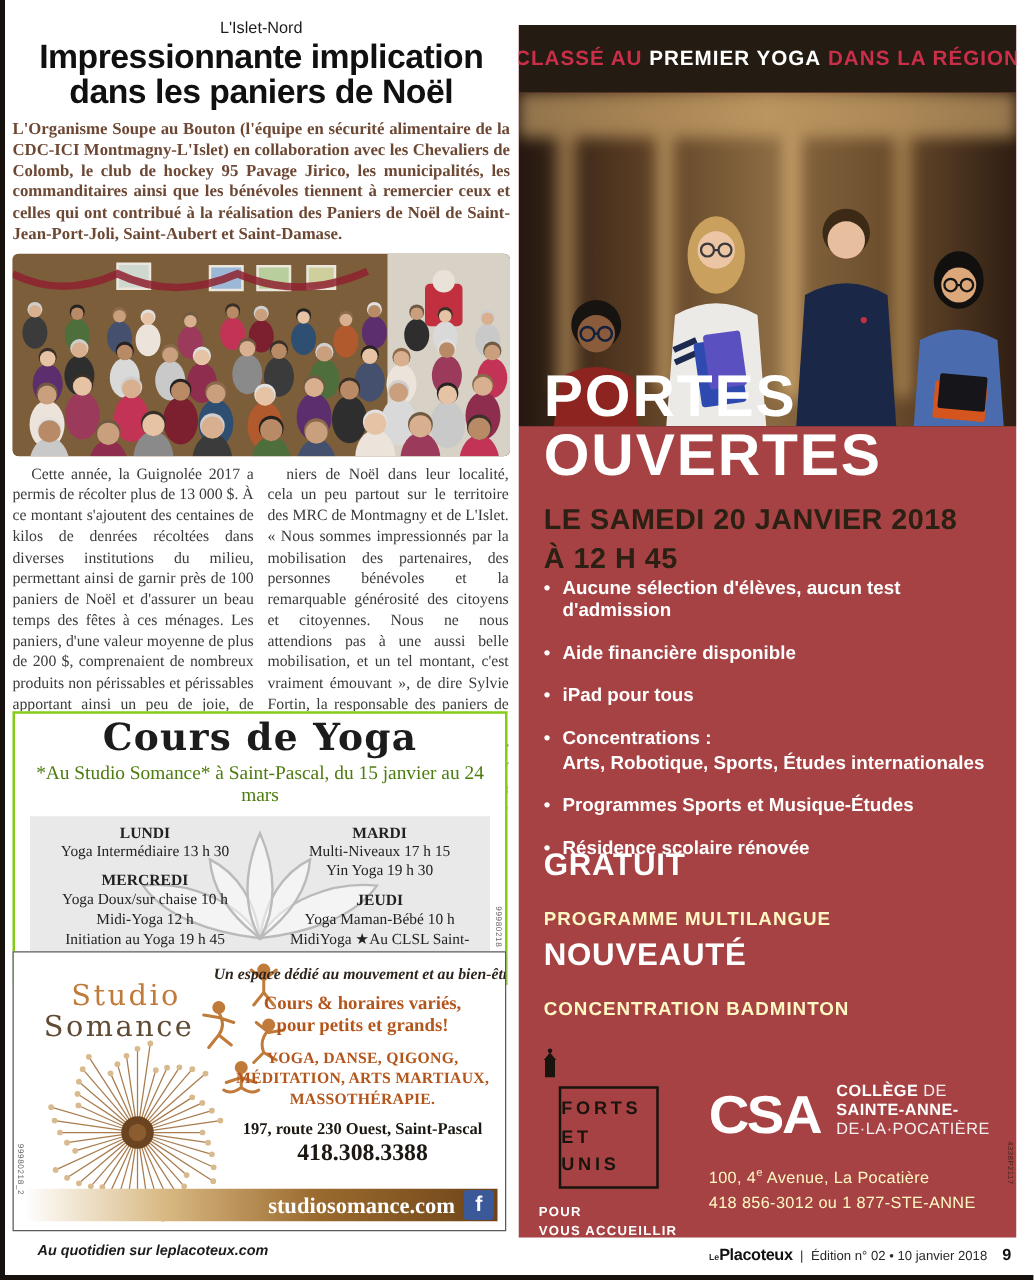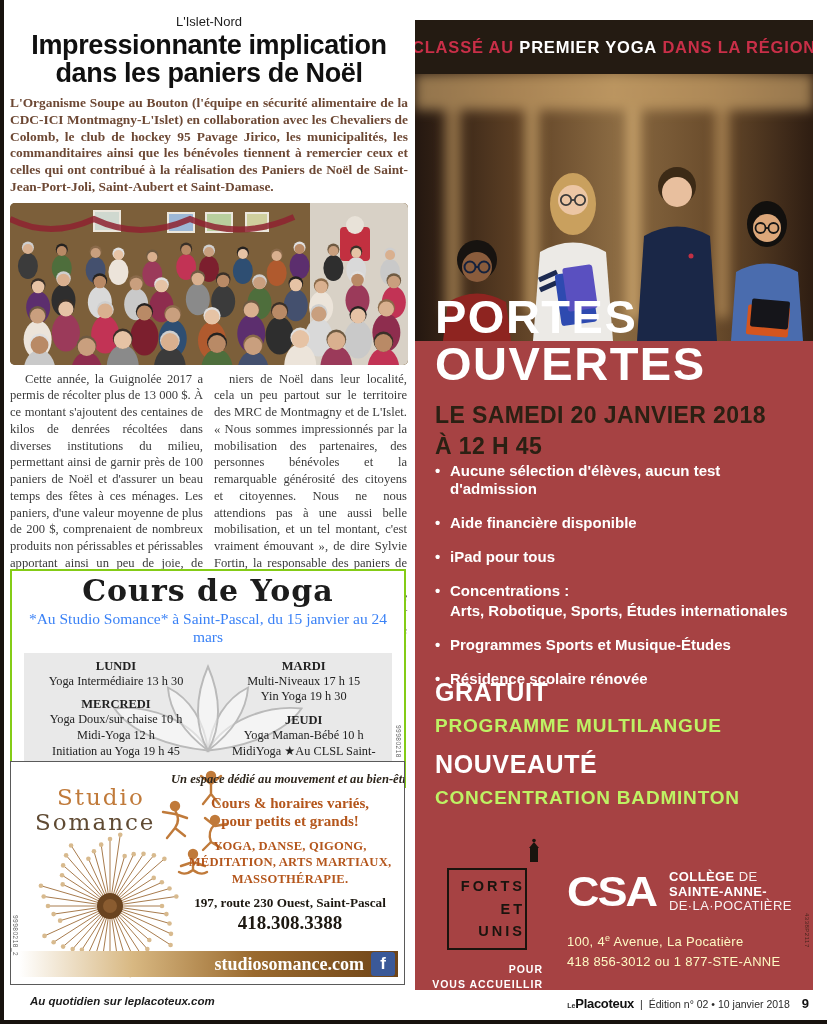--- a/index.html
+++ b/index.html
@@ -21,21 +21,21 @@
   .bcol{width:193px;}
   .bcol p{margin:0;text-indent:15px;}
   .bcol p + p{margin-top:1px;}
   .caption{font-style:italic;font-weight:bold;margin-top:12px;text-indent:0 !important;color:#343434;}
 
   
   .yoga-box{position:absolute;left:10px;top:537px;width:392px;height:215px;
             border:2px solid #84cc16;background:#fff;margin-top:32px;}
   .yoga-title{text-align:center;font-family:"DejaVu Serif",serif;font-weight:bold;
               font-size:30px;letter-spacing:1px;color:#1c1c1c;margin-top:4px;line-height:1.05;}
-  .yoga-sub{text-align:center;font-size:15.5px;color:#3b82f6;margin-top:3px;}
+  .yoga-sub{text-align:center;font-size:15.5px;color:#4d7c0f;margin-top:3px;}
   .yoga-sched{position:relative;margin:7px 12px 0 12px;height:110px;background:#e9e9e9;overflow:hidden;}
   .lotus{position:absolute;left:50%;top:50%;transform:translate(-50%,-46%);opacity:.9;}
   .ycol{position:absolute;top:5px;width:46%;text-align:center;font-size:12.3px;line-height:1.28;color:#222;}
   .ycol-l{left:2%;}
   .ycol-r{right:1%;}
   .yday{font-weight:bold;font-size:12.5px;margin-top:7px;}
   .yday:first-child{margin-top:0;}
   .yoga-contact{text-align:center;margin-top:7px;font-size:16px;color:#161616;}
   .yoga-contact b{font-weight:bold;}
   .yoga-contact .l2{font-weight:bold;font-size:16.5px;margin-top:1px;}
@@ -86,30 +86,30 @@
            font-family:"Liberation Sans",sans-serif;font-weight:bold;font-size:23px;line-height:1.35;letter-spacing:.4px;}
   .ad-bullets{position:absolute;left:20px;top:442px;width:362px;margin:0;padding:0;list-style:none;
               color:#fff;font-family:"Liberation Sans",sans-serif;font-weight:bold;font-size:15px;line-height:1.2;}
   .ad-bullets li{margin-bottom:16px;padding-left:15px;position:relative;}
   .ad-bullets li::before{content:"•";position:absolute;left:0;top:0;}
   .ad-bullets .sub{display:block;margin-top:2px;}
   .ad-free,.ad-new{position:absolute;left:20px;font-family:"Liberation Sans",sans-serif;font-weight:bold;letter-spacing:.6px;}
   .ad-free{top:658px;}
   .ad-new{top:730px;}
   .big-w{color:#fff;font-size:25px;}
-  .big-d{color:#bef264;font-size:19px;margin-top:8px;letter-spacing:.8px;}
+  .big-d{color:#fef9c3;font-size:15px;margin-top:20px;letter-spacing:.8px;}
   .ad-bottom{position:absolute;left:16px;top:818px;width:370px;display:flex;
              font-family:"Liberation Sans",sans-serif;}
-  .badge-col{width:112px;text-align:right;}
+  .badge-col{width:112px;text-align:left;}
   .badge-sq{margin:2px auto 0;width:76px;height:78px;border:2.5px solid #1a140e;color:#1a140e;
             font-weight:bold;font-size:14.5px;letter-spacing:3px;line-height:1.55;
             display:flex;flex-direction:column;justify-content:center;}
   .badge-sub{margin-top:12px;color:#fff;font-weight:bold;font-size:10.5px;letter-spacing:1px;line-height:1.45;}
   .csa-col{margin-left:24px;padding-top:28px;}
-  .csa-row{display:flex;align-items:center;}
+  .csa-row{display:flex;align-items:flex-start;}
   .csa-logo{color:#fff;font-weight:bold;font-size:45px;letter-spacing:-2px;
             font-family:"Liberation Sans",sans-serif;transform:scaleY(.95);}
   .csa-name{margin-left:13px;color:#fff;font-size:13px;line-height:1.15;letter-spacing:.4px;}
   .csa-name .b{font-weight:bold;}
   .csa-name .lt{font-weight:normal;opacity:.92;}
   .csa-addr{margin-top:14px;color:#fef9c3;font-size:13px;line-height:1.5;letter-spacing:.3px;}
   .ad-code{position:absolute;right:3px;bottom:42px;writing-mode:vertical-rl;
            font:6px "Liberation Sans",sans-serif;color:#46241c;letter-spacing:.5px;}
   sup{font-size:9px;}
 </style>

